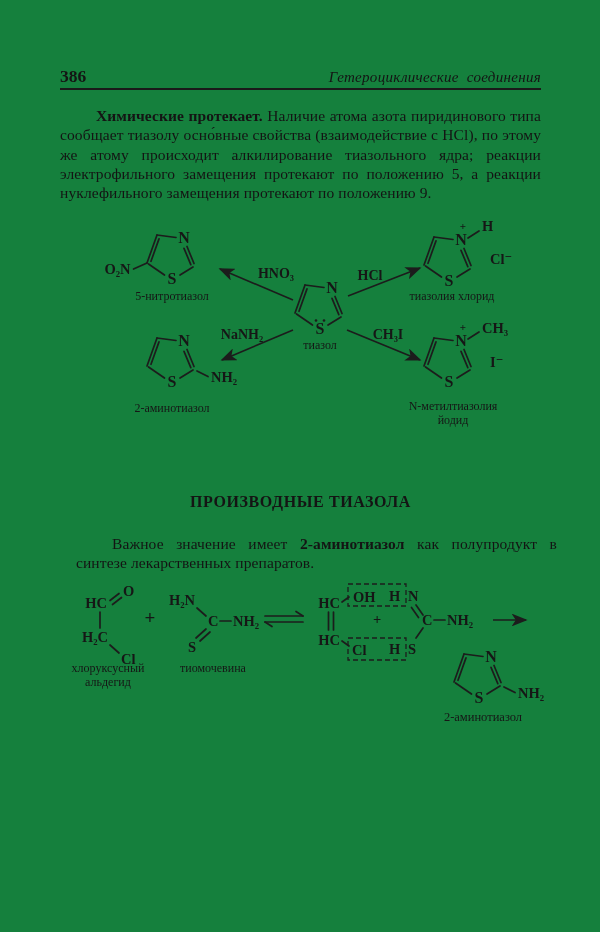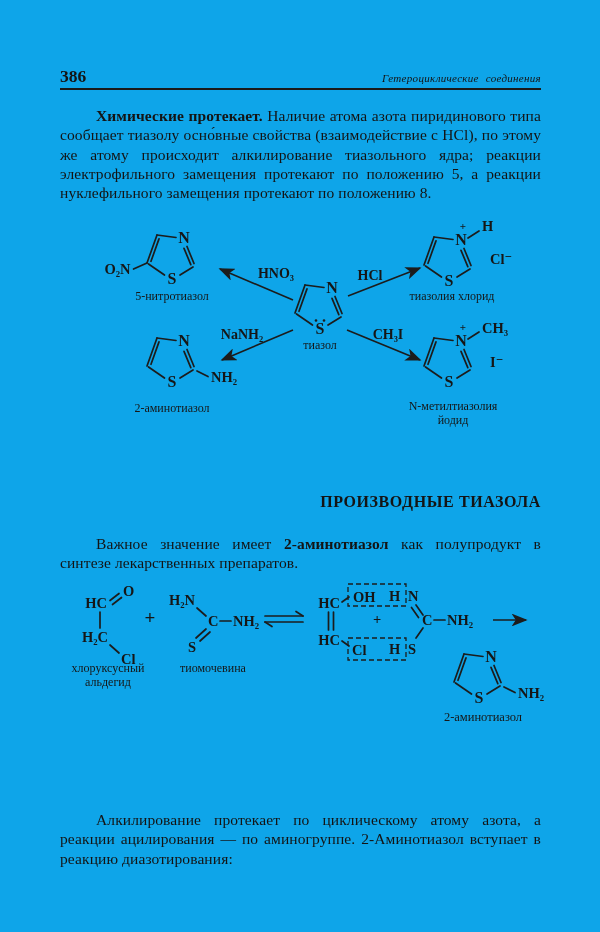--- a/index.html
+++ b/index.html
@@ -1,32 +1,32 @@
 <!DOCTYPE html>
 <html><head>
 <meta charset="utf-8">
 <style>
   * { margin:0; padding:0; box-sizing:border-box; }
   html,body { width:600px; height:932px; }
   body { background:#fdfdfc; }
-  .page { position:relative; width:600px; height:932px; background:#0ea5e9;
+  .page { position:relative; width:600px; height:932px; background:#15803d;
           font-family:"Liberation Serif","DejaVu Serif",serif; color:#141414; overflow:hidden; }
   .page-header { position:absolute; top:66px; left:60px; width:481px;
                  display:flex; justify-content:space-between; align-items:baseline; }
   .page-num { font-weight:bold; font-size:17.5px; }
-  .running-head { font-style:italic; font-size:11px; letter-spacing:.3px; word-spacing:4px; }
+  .running-head { font-style:italic; font-size:15px; letter-spacing:.3px; word-spacing:4px; }
   .header-rule { position:absolute; top:88px; left:60px; width:481px; border-top:2px solid #1a1a1a; }
   .para { position:absolute; left:60px; width:481px; font-size:15.5px; line-height:19.3px;
           text-align:justify; text-indent:36px; letter-spacing:.1px; }
   #intro { top:106px; }
   #note  { top:435px; text-align:left; }
-  #para2 { top:534px; }
+  #para2 { top:534px;margin-left:16px; }
   #para3 { top:733px; }
   #para4 { top:810px; }
-  .section-title { position:absolute; top:493px; left:60px; width:481px; text-align:right;
+  .section-title { position:absolute; top:493px; left:60px; width:481px; text-align:center;
                    font-size:16px; font-weight:bold; letter-spacing:.6px; }
   svg { position:absolute; left:60px; overflow:visible; }
   #scheme1 { top:218px; }
   #scheme2 { top:575px; }
   svg text { font-family:"Liberation Serif","DejaVu Serif",serif; fill:#161616; }
   .atom   { font-size:16px; font-weight:600; text-anchor:middle; }
   .fml    { font-size:14.5px; font-weight:600; }
   .end    { text-anchor:end; }
   .cap    { font-size:12px; text-anchor:middle; }
   .cap-lg { font-size:12.5px; }
@@ -42,21 +42,21 @@
 <body>
 
 <div class="page">
 
   <header class="page-header">
     <span class="page-num">386</span>
     <span class="running-head">Гетероциклические соединения</span>
   </header>
   <div class="header-rule"></div>
 
-  <p class="para" id="intro"><b>Химические протекает.</b><span> Наличие атома азота пиридинового типа сообщает тиазолу осно́вные свойства (взаимодействие с HCl), по этому же атому происходит алкилирование тиазольного ядра; реакции электрофильного замещения протекают по положению 5, а реакции нуклефильного замещения протекают по положению 8.</span></p>
+  <p class="para" id="intro"><b>Химические протекает.</b><span> Наличие атома азота пиридинового типа сообщает тиазолу осно́вные свойства (взаимодействие с HCl), по этому же атому происходит алкилирование тиазольного ядра; реакции электрофильного замещения протекают по положению 5, а реакции нуклефильного замещения протекают по положению 9.</span></p>
 
   <svg id="scheme1" width="481" height="214" viewBox="0 0 481 214">
     <defs>
       <marker id="ah" viewBox="0 0 10 8" refX="9" refY="4" markerWidth="10" markerHeight="8" orient="auto">
         <path d="M0,0 L10,4 L0,8 L2.6,4 Z" fill="#1c1c1c"></path>
       </marker>
     </defs>
 
     <g>
       <g class="ring" transform="translate(75,15)">
@@ -238,15 +238,14 @@
           <line x1="58" y1="34" x2="45" y2="42"></line>
           <line x1="29.5" y1="42" x2="13.5" y2="31"></line>
           <line x1="12" y1="30" x2="22" y2="2"></line>
           <line x1="16" y1="28.3" x2="24" y2="5.9"></line>
         </g>
       <text class="fml" x="458" y="123">NH₂</text>
       <text class="cap cap-lg" x="423" y="146">2-аминотиазол</text>
     </g>
   </svg>
 
-  <p class="para" id="para4">Алкилирование протекает по циклическому атому азота, а реакции ацилирования — по аминогруппе. 2-Аминотиазол вступает в реакцию диазотирования:</p>
 
 </div>
 
 </body></html>

